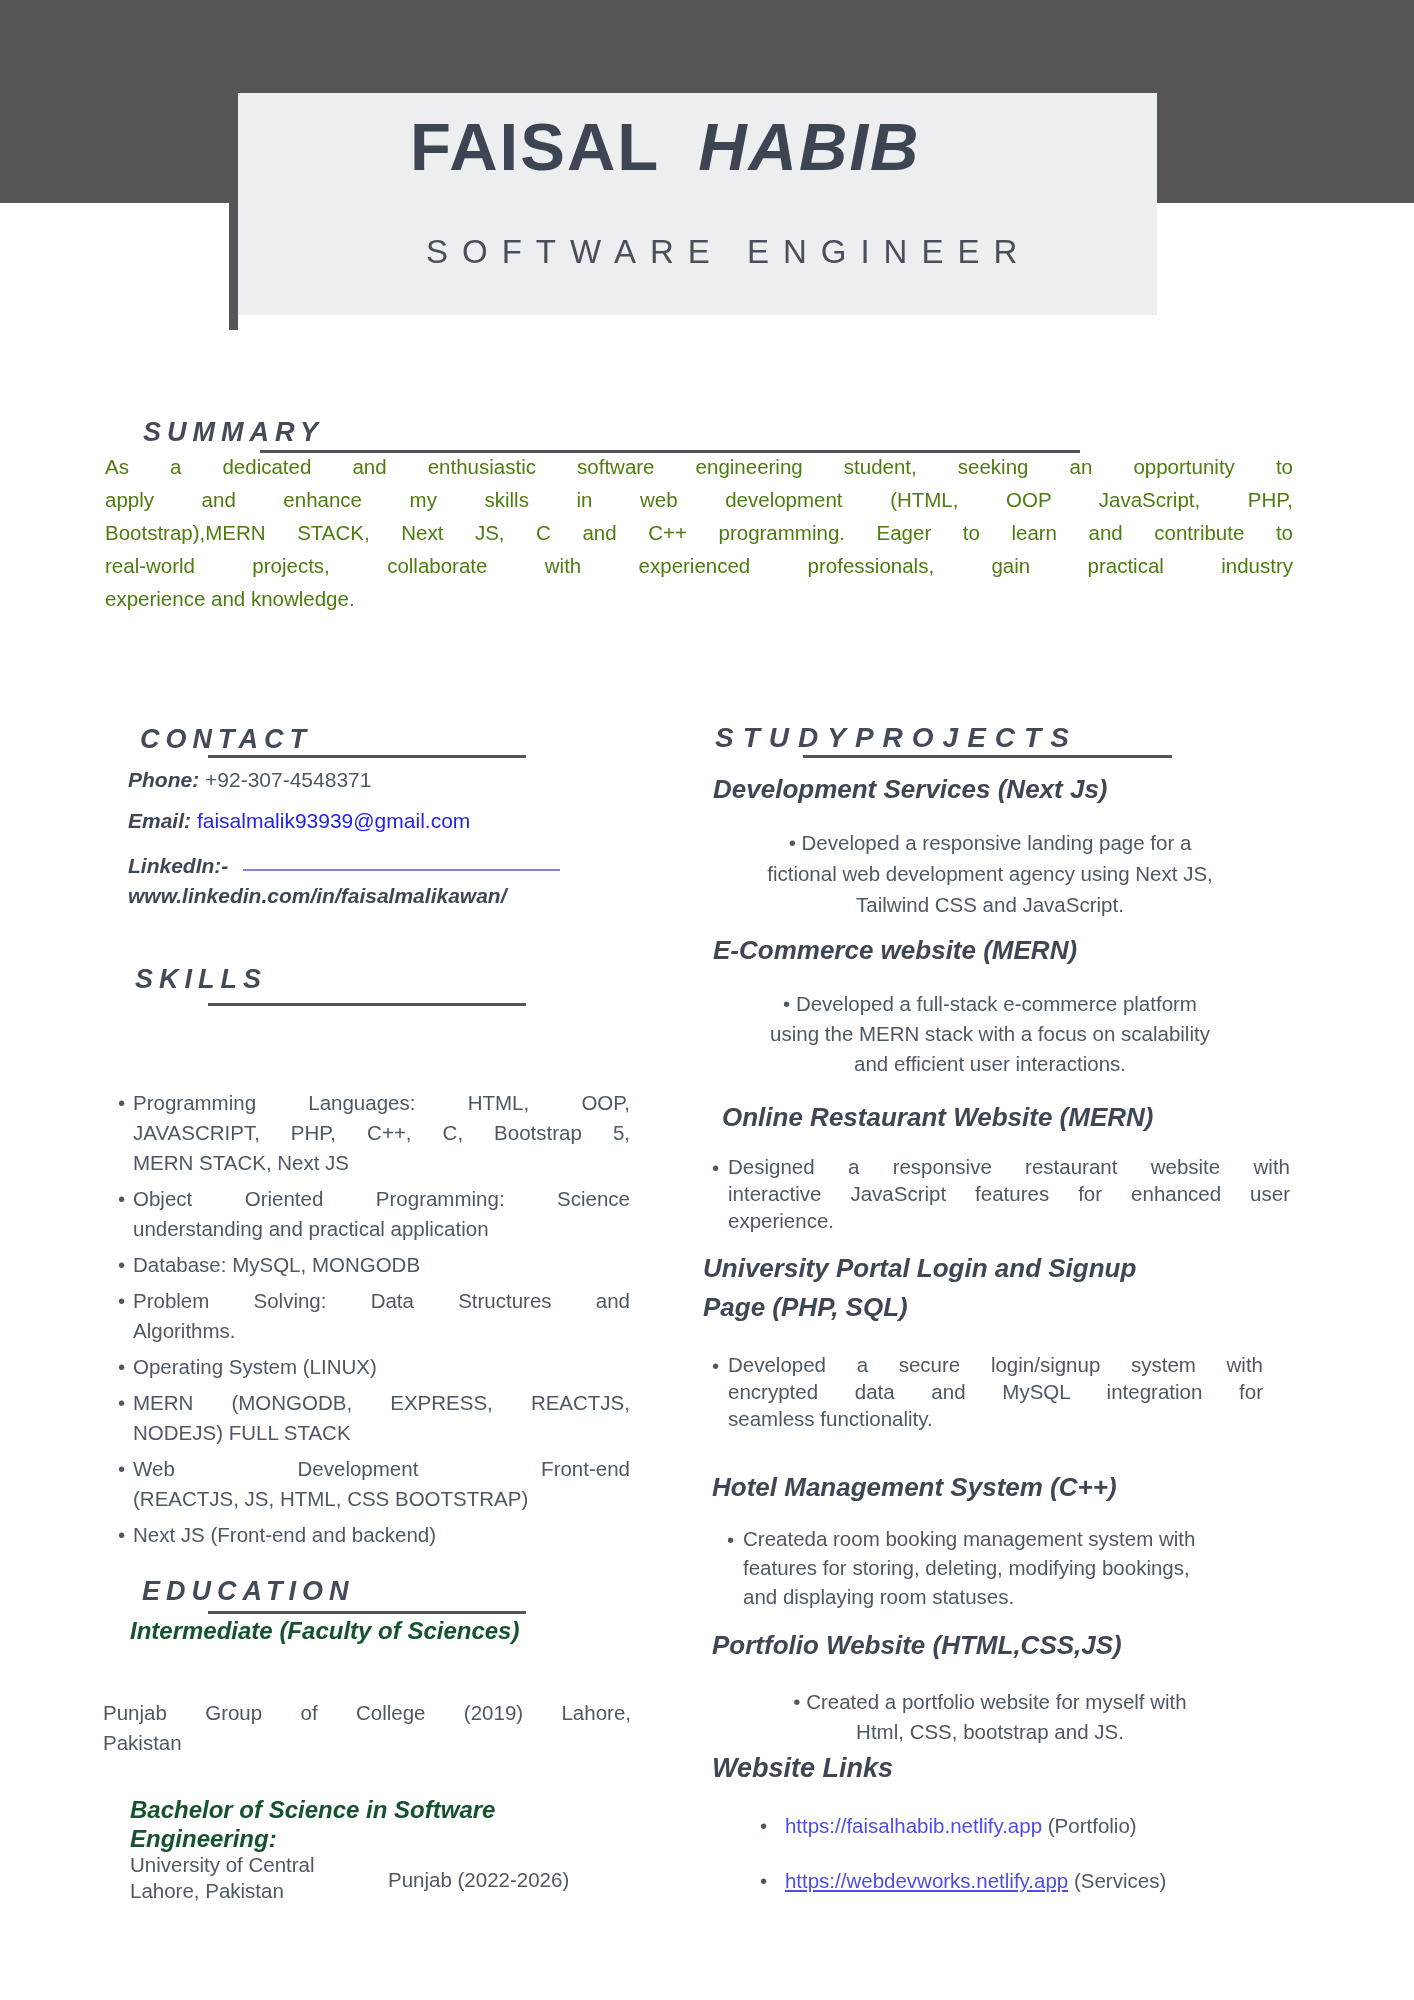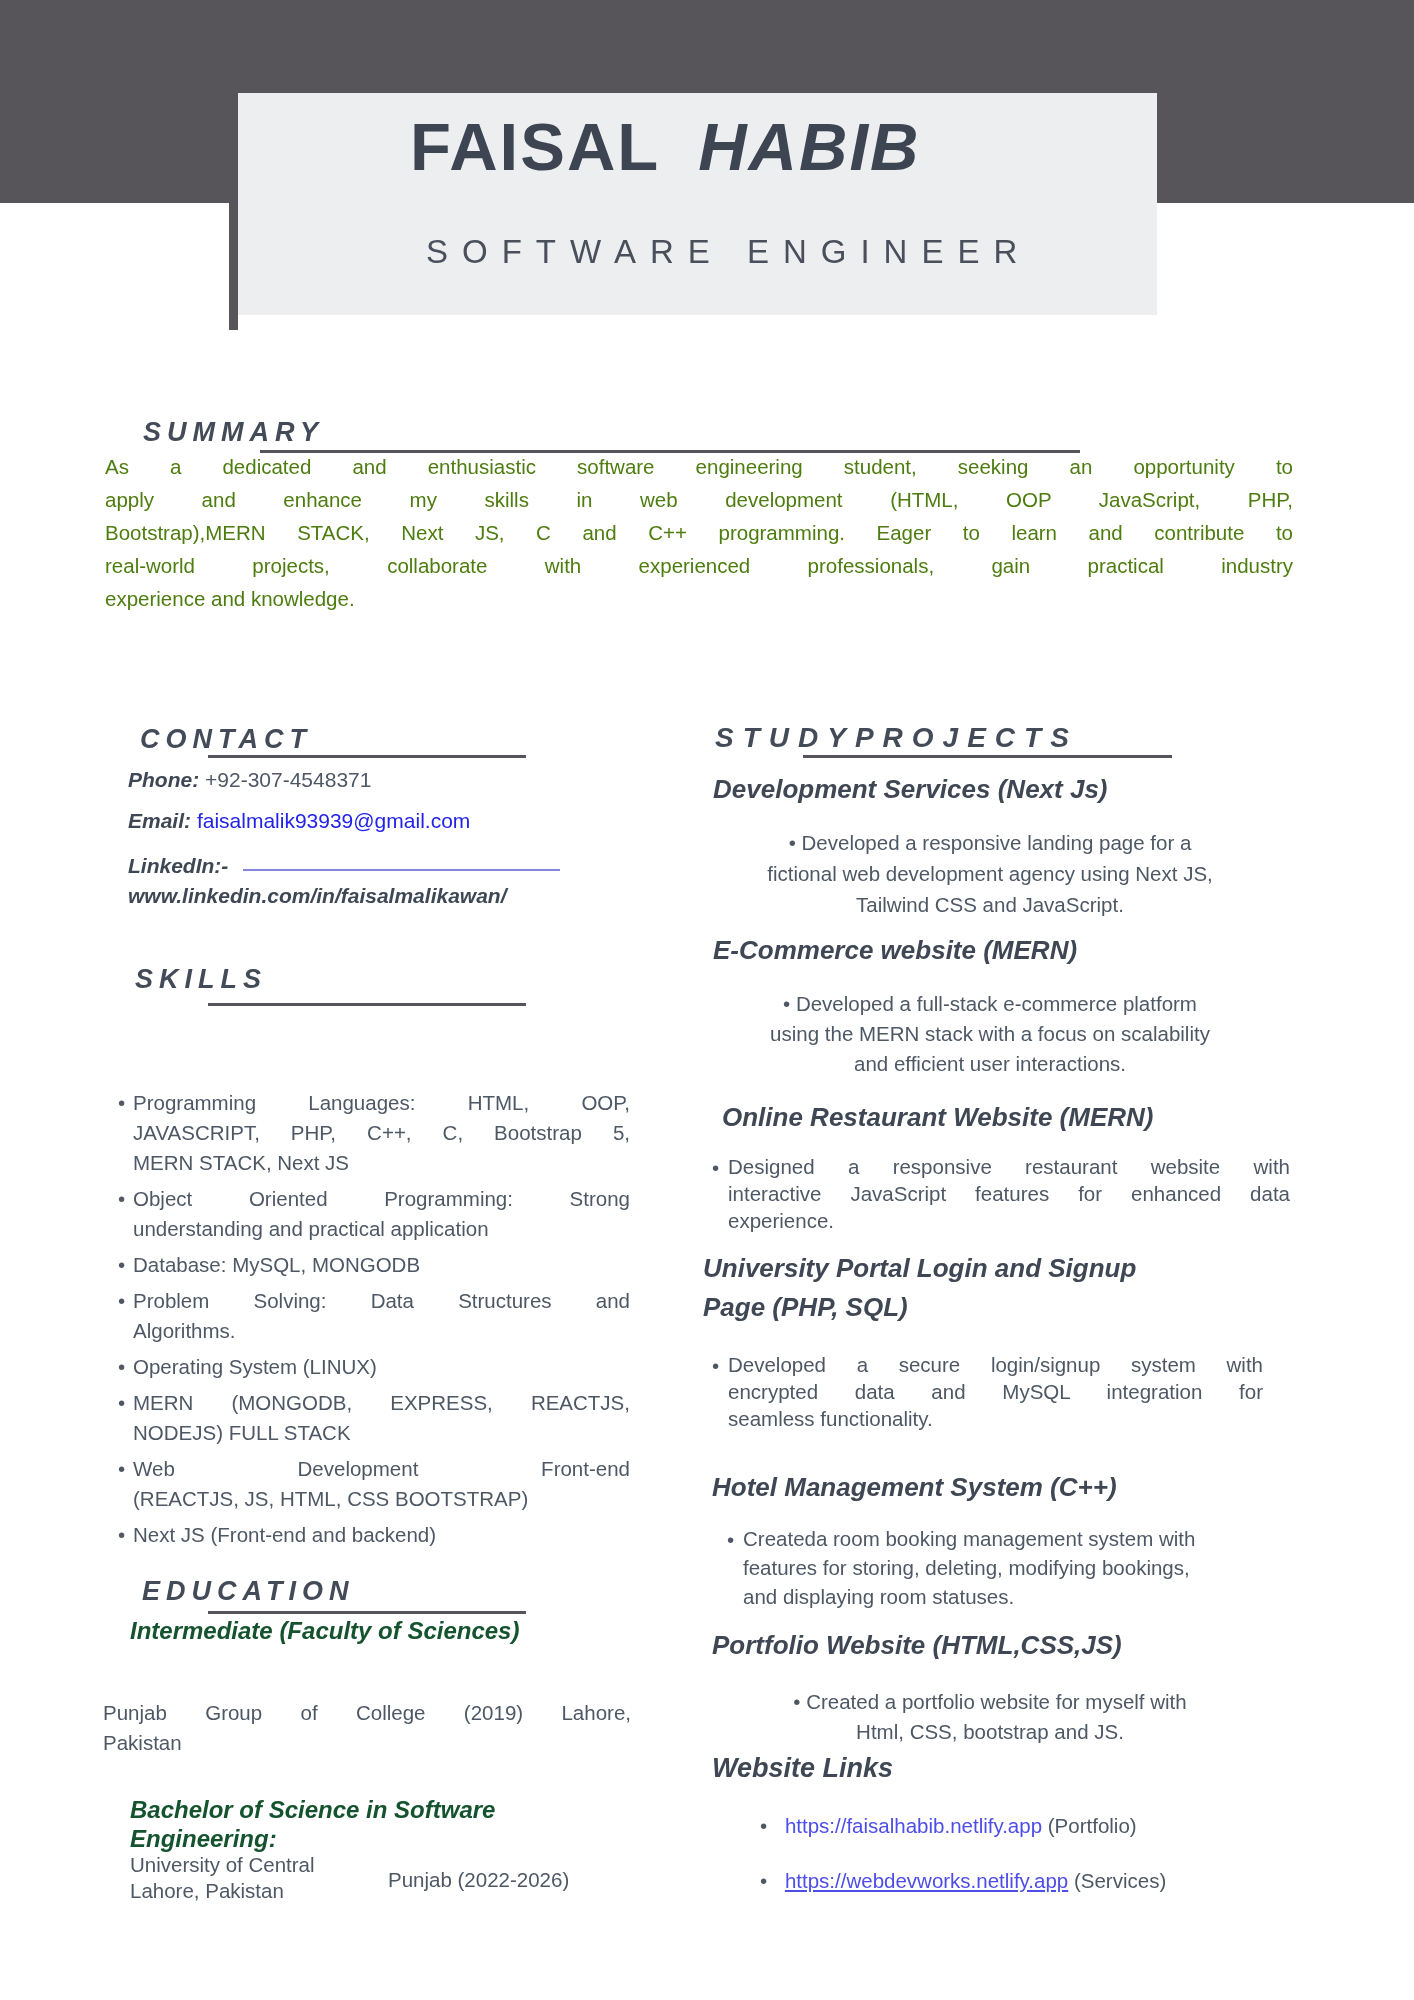--- a/index.html
+++ b/index.html
@@ -88,21 +88,21 @@
 
   <div class="sec-head" style="left:135px;top:964px;">SKILLS</div>
   <div class="rule" style="left:208px;top:1003px;width:318px;"></div>
   <ul class="skills-list">
     <li>
       <div class="j">Programming Languages: HTML, OOP,</div>
       <div class="j">JAVASCRIPT, PHP, C++, C, Bootstrap 5,</div>
       <div>MERN STACK, Next JS</div>
     </li>
     <li>
-      <div class="j">Object Oriented Programming: Strong</div>
+      <div class="j">Object Oriented Programming: Science</div>
       <div>understanding and practical application</div>
     </li>
     <li>
       <div>Database: MySQL, MONGODB</div>
     </li>
     <li>
       <div class="j">Problem Solving: Data Structures and</div>
       <div>Algorithms.</div>
     </li>
     <li>
@@ -145,21 +145,21 @@
   <div class="proj-title" style="left:713px;top:931px;">E-Commerce website (MERN)</div>
   <div class="proj-desc ctr" style="left:710px;top:989px;width:560px;line-height:30px;">
     <div class="ln bullet-inline">Developed a full-stack e-commerce platform</div>
     <div class="ln">using the MERN stack with a focus on scalability</div>
     <div class="ln">and efficient user interactions.</div>
   </div>
 
   <div class="proj-title" style="left:722px;top:1098px;">Online Restaurant Website (MERN)</div>
   <div class="proj-desc hang" style="left:728px;top:1153px;width:562px;line-height:27px;">
     <div class="ln j">Designed a responsive restaurant website with</div>
-    <div class="ln j">interactive JavaScript features for enhanced data</div>
+    <div class="ln j">interactive JavaScript features for enhanced user</div>
     <div class="ln">experience.</div>
   </div>
 
   <div class="proj-title wrap" style="left:703px;top:1249px;width:480px;">University Portal Login and Signup Page (PHP, SQL)</div>
   <div class="proj-desc hang" style="left:728px;top:1351px;width:535px;line-height:27px;">
     <div class="ln j">Developed a secure login/signup system with</div>
     <div class="ln j">encrypted data and MySQL integration for</div>
     <div class="ln">seamless functionality.</div>
   </div>
 

